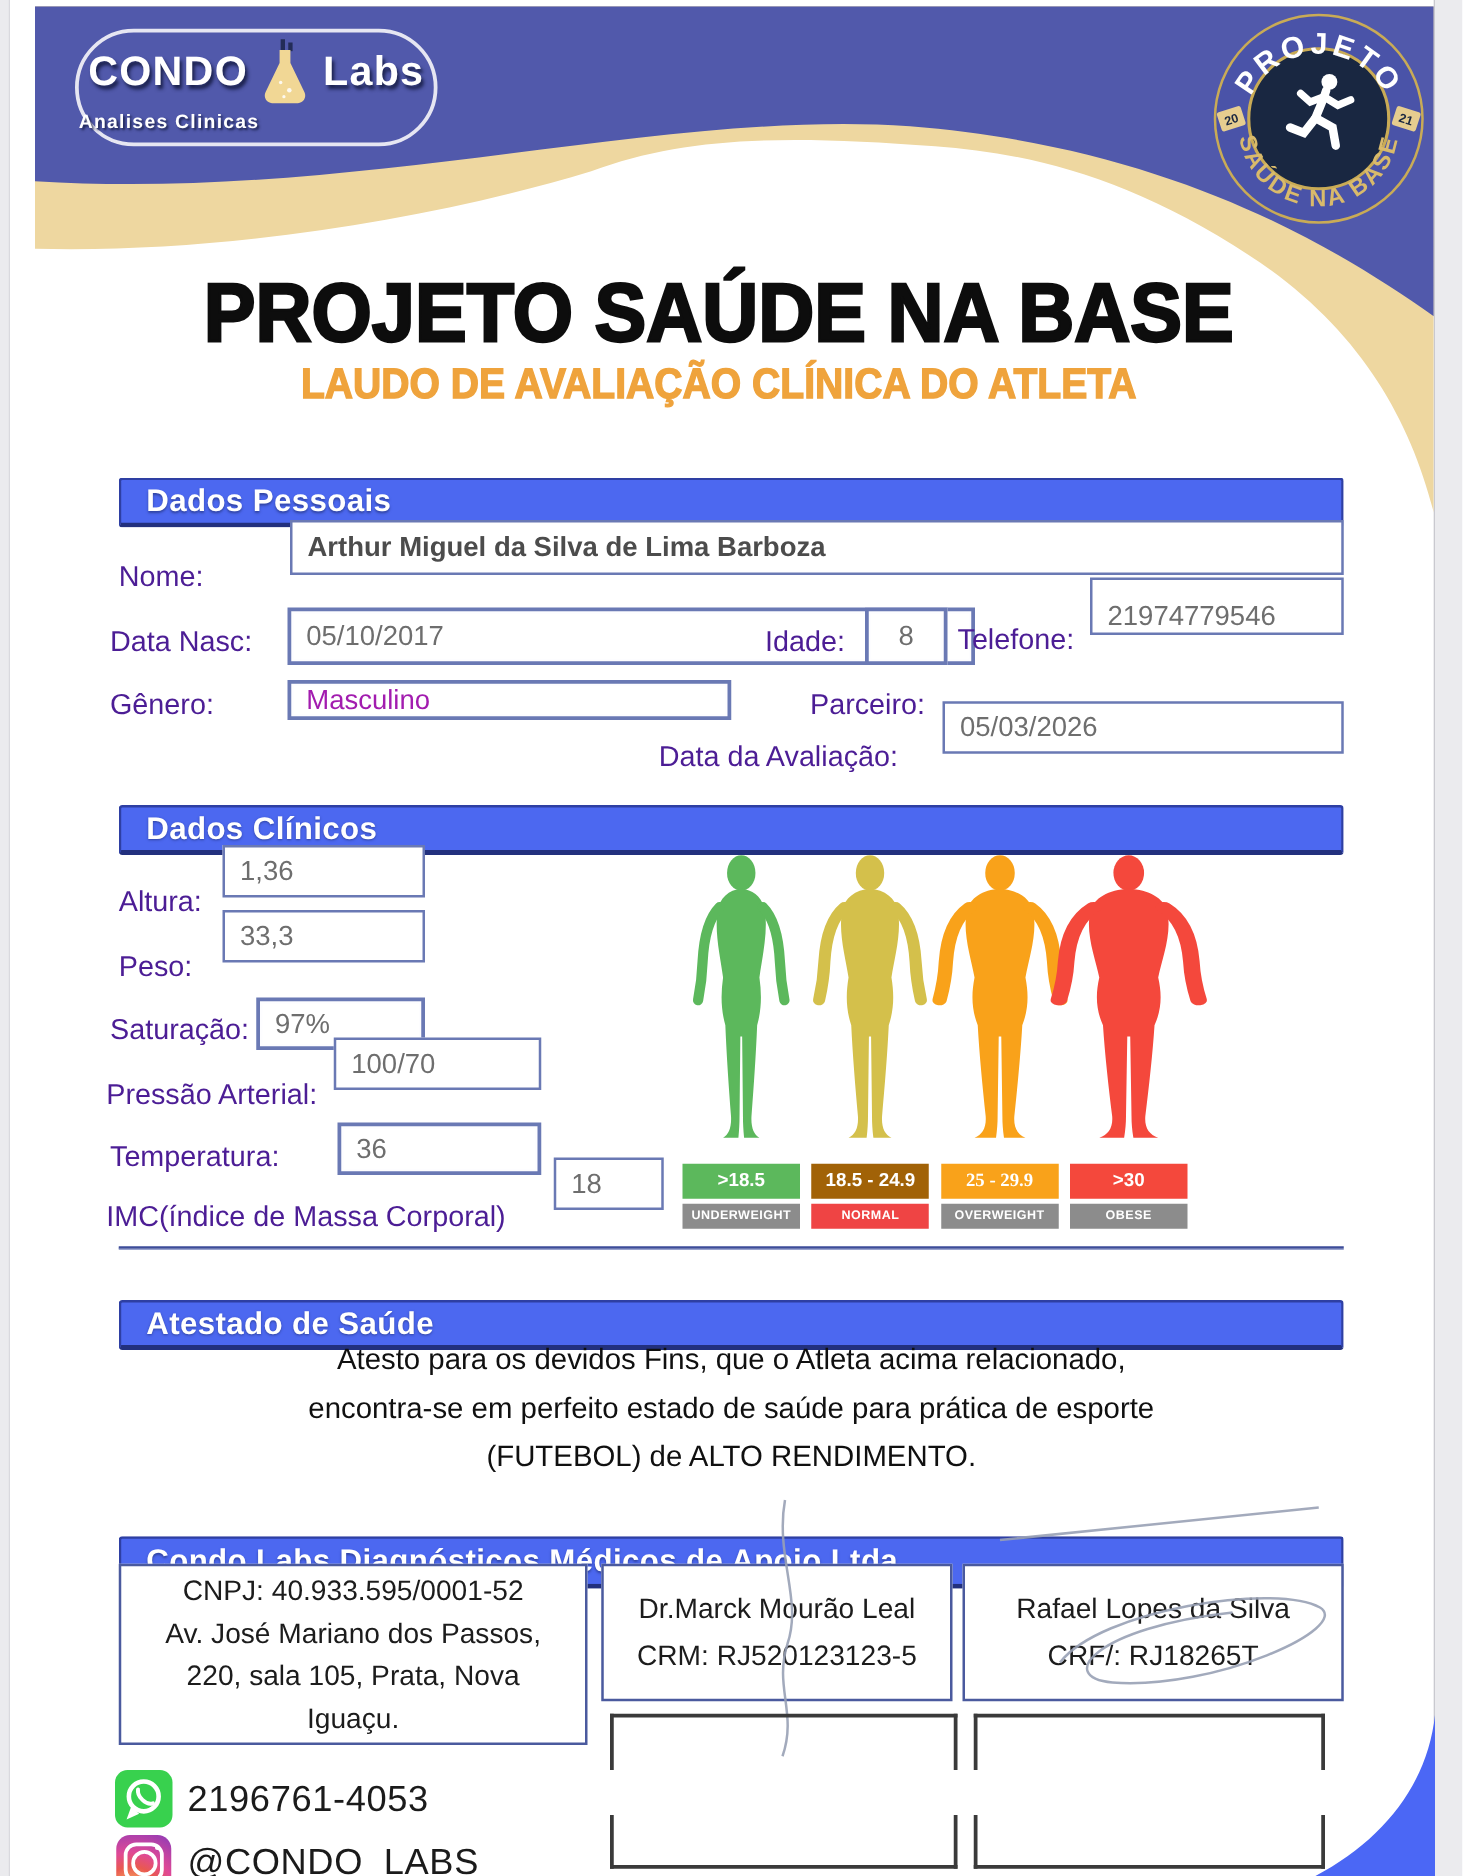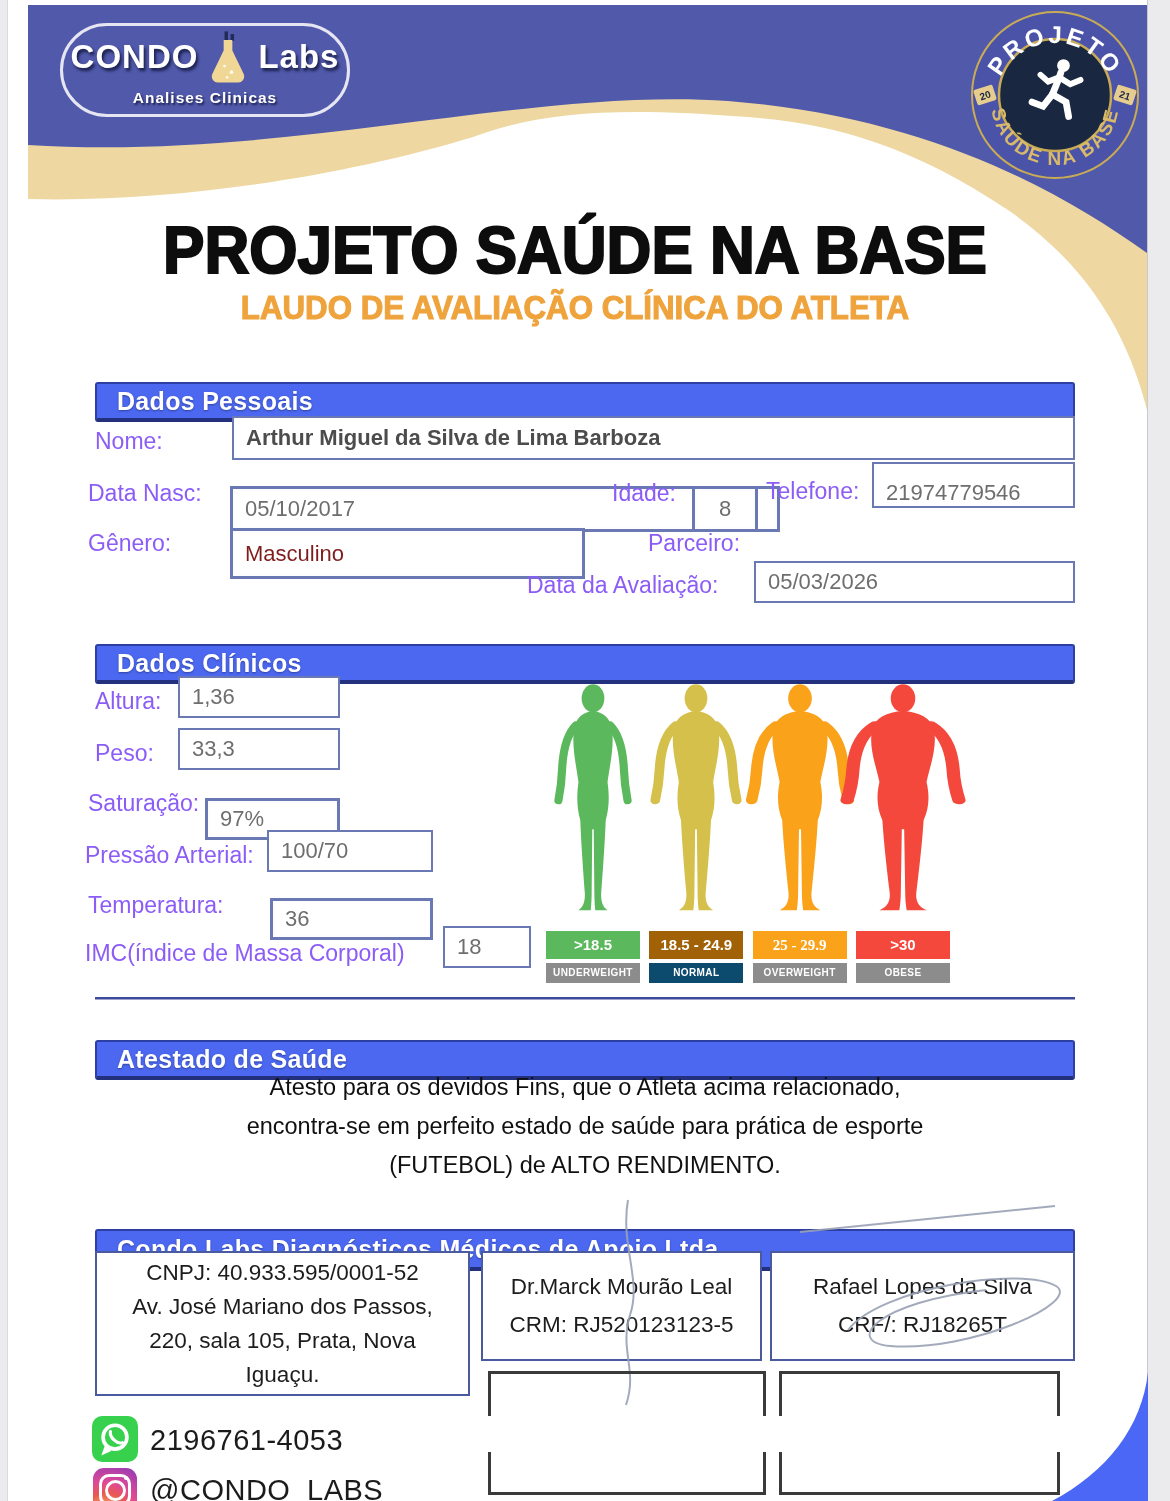--- a/index.html
+++ b/index.html
@@ -1,20 +1,20 @@
 <!DOCTYPE html>
 <html><head>
 <meta charset="utf-8">
 <style>
   html,body{margin:0;padding:0;background:#fff;}
   .page{position:relative;width:1170px;height:1501px;background:#ffffff;overflow:hidden;
         font-family:"Liberation Sans",sans-serif;}
   .abs{position:absolute;}
   .edge{position:absolute;top:0;height:1501px;background:#ebebee;}
-  .lbl{position:absolute;font-size:23px;color:#8b5cf6;white-space:nowrap;}
+  .lbl{position:absolute;font-size:23px;color:#4c1d95;white-space:nowrap;margin-top:20px;}
   .vbox{position:absolute;background:#fff;border:2px solid #6a79b4;display:flex;align-items:center;
         padding:0 12px;font-size:22px;color:#6e6e6e;box-sizing:border-box;white-space:nowrap;}
   .nbox{border-width:3px;box-shadow:inset 0 0 0 2px #fdfdff;margin-top:20px;}
   .bar{position:absolute;background:#4c68f0;border:2px solid #2e3fa3;border-bottom:4px solid #22307e;
        color:#fff;font-weight:bold;font-size:25px;display:flex;align-items:center;padding-left:20px;
        border-radius:3px;box-sizing:border-box;text-shadow:0 1px 2px rgba(20,30,80,.5);letter-spacing:.3px;margin-top:26px;}
   .title{position:absolute;left:60px;top:212px;width:1030px;text-align:center;font-size:66px;
          font-weight:bold;color:#0d0d0d;transform:scaleX(.94);-webkit-text-stroke:2.2px #0d0d0d;
          white-space:nowrap;}
   .subtitle{position:absolute;left:60px;top:288px;width:1030px;text-align:center;font-size:34px;
@@ -31,21 +31,21 @@
            text-align:center;color:#1c1c1c;font-size:22.5px;line-height:34px;}
   .sigbox{position:absolute;box-sizing:border-box;border:3px solid #3a3a3a;background:transparent;}
   .noBottom{border-bottom:none;}
   .noTop{border-top:none;}
   .contact-txt{position:absolute;font-size:29px;color:#1b1b1b;letter-spacing:.5px;white-space:nowrap;}
   .logo{position:absolute;left:60px;top:23px;width:290px;height:94px;border:3.5px solid #e6e6f2;
         border-radius:48px;box-sizing:border-box;display:flex;align-items:flex-start;justify-content:center;
         gap:4px;padding-top:12px;}
   .logo-word{font-size:33px;font-weight:bold;color:#fff;text-shadow:2px 3px 3px rgba(18,24,60,.85);
              letter-spacing:1px;}
-  .logo-tag{position:absolute;left:0;bottom:7px;width:100%;text-align:center;font-size:15.5px;
+  .logo-tag{position:absolute;left:0;bottom:7px;width:100%;text-align:left;font-size:15.5px;
             font-weight:bold;color:#fff;text-shadow:1.5px 2px 2px rgba(18,24,60,.85);letter-spacing:1px;}
   .wa{position:absolute;left:92px;top:1416px;width:46px;height:46px;border-radius:10px;
       display:flex;align-items:center;justify-content:center;}
   .ig{position:absolute;left:93px;top:1468px;width:44px;height:44px;border-radius:11px;
       background:radial-gradient(circle at 28% 110%,#fdc468 8%,#e95950 40%,#df4996 60%,#8a3ab9 100%);}
   .ig-frame{position:absolute;inset:6px;border:3px solid #fff;border-radius:10px;}
   .ig-lens{position:absolute;left:50%;top:50%;width:15px;height:15px;margin:-10.5px 0 0 -10.5px;
            border:3px solid #fff;border-radius:50%;}
   .ig-dot{position:absolute;right:9px;top:8px;width:4px;height:4px;border-radius:50%;background:#fff;}
 </style>
@@ -118,21 +118,21 @@
   <div class="vbox" style="left:232px;top:416px;width:843px;height:44px;font-weight:bold;color:#4c4c4c">Arthur Miguel da Silva de Lima Barboza</div>
 
   <div class="lbl" style="left:88px;top:480px">Data Nasc:</div>
   <div class="vbox nbox" style="left:230px;top:466px;width:550px;height:46px">05/10/2017</div>
   <div class="lbl" style="left:612px;top:480px">Idade:</div>
   <div class="vbox nbox" style="left:692px;top:466px;width:66px;height:46px;justify-content:center;padding:0">8</div>
   <div class="lbl" style="left:766px;top:478px">Telefone:</div>
   <div class="vbox" style="left:872px;top:462px;width:203px;height:46px;align-items:flex-start;padding-top:16px">21974779546</div>
 
   <div class="lbl" style="left:88px;top:530px">Gênero:</div>
-  <div class="vbox nbox" style="left:230px;top:508px;width:355px;height:51px;color:#7f1d1d">Masculino</div>
+  <div class="vbox nbox" style="left:230px;top:524px;width:355px;height:32px;color:#a21caf">Masculino</div>
   <div class="lbl" style="left:648px;top:530px">Parceiro:</div>
 
   <div class="lbl" style="left:527px;top:572px">Data da Avaliação:</div>
   <div class="vbox" style="left:754px;top:561px;width:321px;height:42px">05/03/2026</div>
 
   <div class="bar" style="left:95px;top:618px;width:980px;height:40px">
     <span>Dados Clínicos</span>
   </div>
 
   <div class="lbl" style="left:95px;top:688px">Altura:</div>
@@ -175,21 +175,21 @@
         <g style="fill: rgb(212, 192, 75); stroke: rgb(212, 192, 75);">
           <ellipse cx="55" cy="16" rx="12.5" ry="15.5" stroke="none"></ellipse>
           <g transform="translate(55 0) scale(1.18 1) translate(-55 0)">
             <path stroke="none" d="M55 30 C 66 31, 74 38, 76 50 C 78.5 70, 73 92, 71 108 C 73 122, 73 136, 69 150 C 68 175, 66 204, 64 230 C 63.5 240, 66 246, 71 249 L 57.5 249 C 56.8 242, 56.5 236, 56.5 230 L 55.8 160 L 54.2 160 L 53.5 230 C 53.5 236, 53.2 242, 52.5 249 L 39 249 C 44 246, 46.5 240, 46 230 C 44 204, 42 175, 41 150 C 37 136, 37 122, 39 108 C 37 92, 31.5 70, 34 50 C 36 38, 44 31, 55 30 Z"></path>
             <path fill="none" stroke-width="9" stroke-linecap="round" d="M74 46 C 84 56, 88 74, 89 94 C 89.5 108, 91 118, 93 128"></path>
             <path fill="none" stroke-width="9" stroke-linecap="round" d="M36 46 C 26 56, 22 74, 21 94 C 20.5 108, 19 118, 17 128"></path>
           </g>
         </g>
       </svg>
       <div class="bmi-range" style="background-color: #a16207;">18.5 - 24.9</div>
-      <div class="bmi-label" style="background-color: #0c4a6e;">NORMAL</div>
+      <div class="bmi-label" style="background-color: #ef4444;">NORMAL</div>
     </div>
 
     <div class="bmi-col">
       <svg width="100" height="252" viewBox="0 0 110 260" style="overflow:visible;margin-bottom:3px">
         <g style="fill: rgb(249, 162, 26); stroke: rgb(249, 162, 26);">
           <ellipse cx="55" cy="16" rx="13" ry="15.5" stroke="none"></ellipse>
           <g transform="translate(55 0) scale(1.4 1) translate(-55 0)">
             <path stroke="none" d="M55 30 C 66 31, 74 38, 76 50 C 78.5 70, 73 92, 71 108 C 73 122, 73 136, 69 150 C 68 175, 66 204, 64 230 C 63.5 240, 66 246, 71 249 L 57.5 249 C 56.8 242, 56.5 236, 56.5 230 L 55.8 160 L 54.2 160 L 53.5 230 C 53.5 236, 53.2 242, 52.5 249 L 39 249 C 44 246, 46.5 240, 46 230 C 44 204, 42 175, 41 150 C 37 136, 37 122, 39 108 C 37 92, 31.5 70, 34 50 C 36 38, 44 31, 55 30 Z"></path>
             <path fill="none" stroke-width="9" stroke-linecap="round" d="M74 46 C 84 56, 88 74, 89 94 C 89.5 108, 91 118, 93 128"></path>
             <path fill="none" stroke-width="9" stroke-linecap="round" d="M36 46 C 26 56, 22 74, 21 94 C 20.5 108, 19 118, 17 128"></path>

